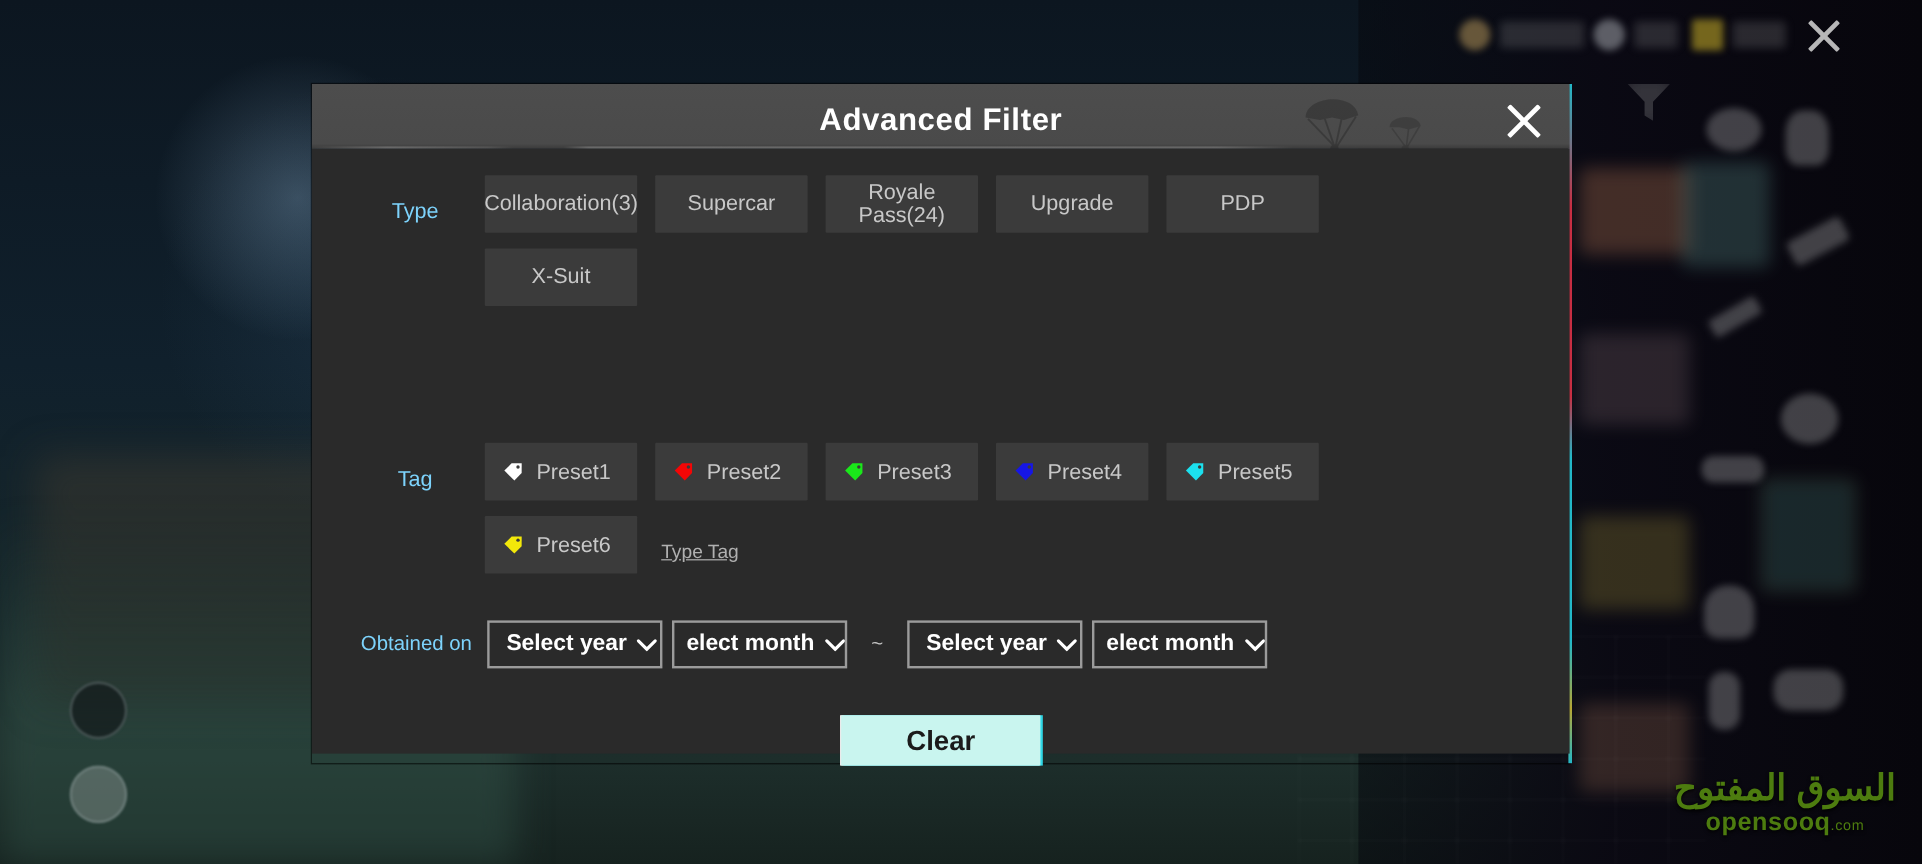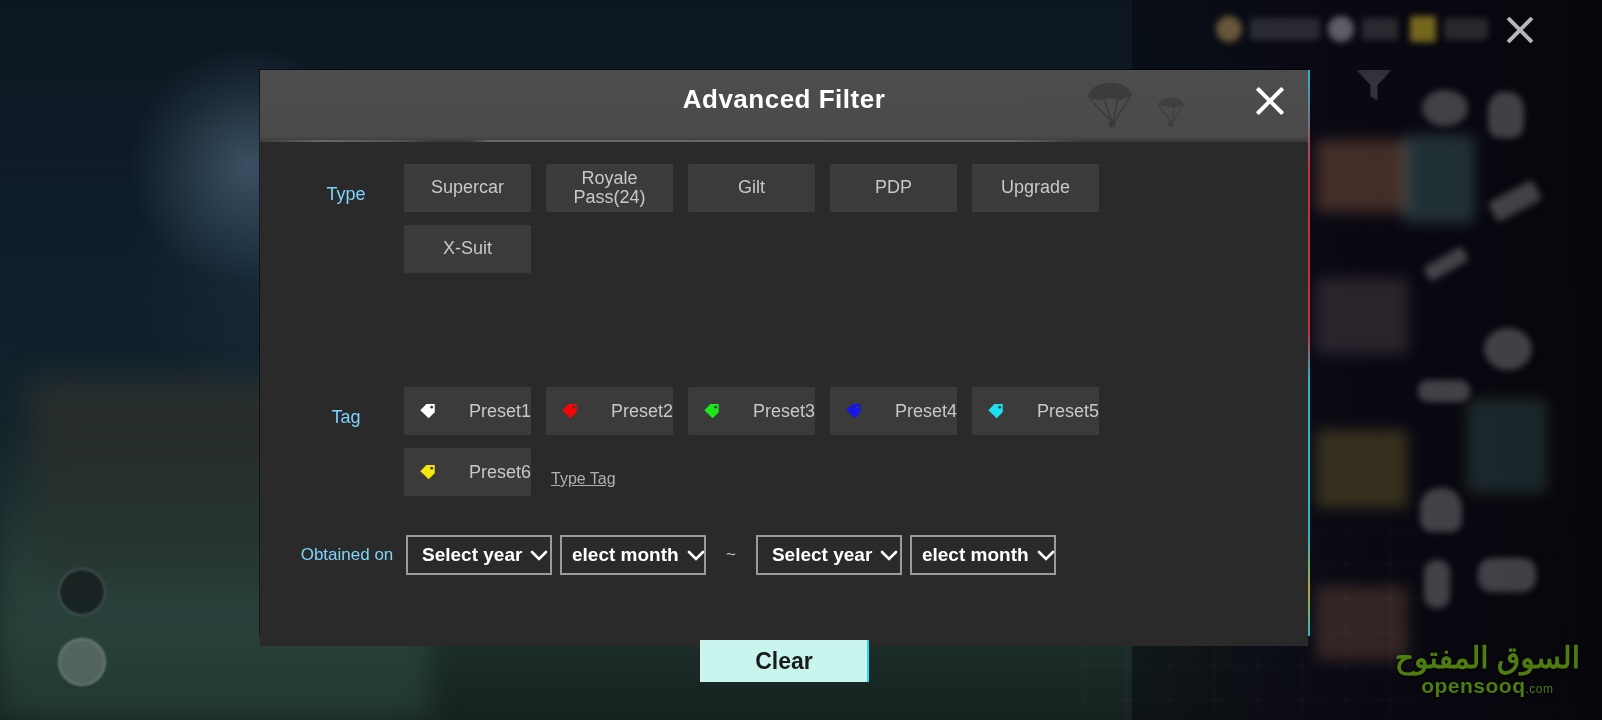--- a/index.html
+++ b/index.html
@@ -102,21 +102,21 @@
     width: 1048px; height: 566px;
     box-shadow: 0 0 0 1px rgba(0,0,0,0.55);
   }
   #dialog-fringe-cy {
     position: absolute; right: -2px; top: 0; width: 3px; height: 566px;
     background: linear-gradient(to bottom, #27d6e8 0%, #e8344b 18%, #e8344b 46%, #27d6e8 55%, #27d6e8 82%, #d4c23a 92%, #27d6e8 100%);
     opacity: 0.85;
   }
   #dialog-header {
     position: relative;
-    height: 72px;
+    height: 54px;
     background: linear-gradient(to bottom, #4d4d4d 0%, #4a4a4a 92%, #3a3a3a 100%);
     overflow: hidden;
   }
   #dialog-title {
     position: absolute; left: 0; right: 0; top: 14px;
     text-align: center;
     font-size: 26px; font-weight: 700; color: #ffffff;
     letter-spacing: 0.5px;
   }
   #header-parachute {
@@ -169,21 +169,20 @@
   }
   .chip.two-line { font-size: 18px; }
 
   .tag-chip {
     background: #3b3b3b;
     height: 48px; width: 127px;
     display: flex; align-items: center; gap: 10px;
     padding-left: 14px;
     cursor: pointer; user-select: none;
     border-radius: 1px;
-    justify-content: space-between;
   }
   .tag-chip .tag-label { color: #c8c8c8; font-size: 18px; }
   .tag-ico { width: 19px; height: 19px; flex: 0 0 19px; }
 
   #edit-tag {
     color: #b0b0b0; font-size: 16px;
     text-decoration: underline;
     align-self: center;
     margin-left: 5px;
     cursor: pointer;
@@ -208,21 +207,21 @@
   .sel-text {
     color: #ffffff; font-size: 19px; font-weight: 700;
     white-space: nowrap;
   }
   .sel-month .sel-text { margin-left: -4px; }
   .chevron { width: 18px; height: 11px; flex: 0 0 18px; margin-left: 8px; }
   .date-sep { color: #c0c0c0; font-size: 17px; margin: 0 12px; }
 
   
   #footer {
-    position: absolute; left: 0; right: 0; top: 498px;
+    position: absolute; left: 0; right: 0; top: 472px;
     display: flex; justify-content: center; gap: 18px;
   }
   .action-btn {
     width: 166px; height: 42px;
     display: flex; align-items: center; justify-content: center;
     font-size: 23px; font-weight: 700; color: #1b1b1b;
     cursor: pointer; user-select: none;
     position: relative;
   }
   #btn-clear {
@@ -295,25 +294,25 @@
     <div id="dialog-title">Advanced Filter</div>
     <div id="dialog-close"></div>
     <div id="header-rule"></div>
   </div>
 
   <div id="dialog-body">
 
     <div class="row" id="row-type" style="left:28px; top:22px;">
       <div class="row-label">Type</div>
       <div class="chips">
+        <div class="chip">Collaboration(3)</div>
         <div class="chip">Supercar</div>
         <div class="chip two-line" style="padding:0 9px;">Royale Pass(24)</div>
-        <div class="chip">Gilt</div>
+        <div class="chip">Upgrade</div>
         <div class="chip">PDP</div>
-        <div class="chip">Upgrade</div>
         <div class="chip">X-Suit</div>
       </div>
     </div>
 
     <div class="row" id="row-tag" style="left:28px; top:245px;">
       <div class="row-label">Tag</div>
       <div class="chips" style="width:720px;">
 
         <div class="tag-chip">
           <svg class="tag-ico" viewBox="0 0 20 20">

